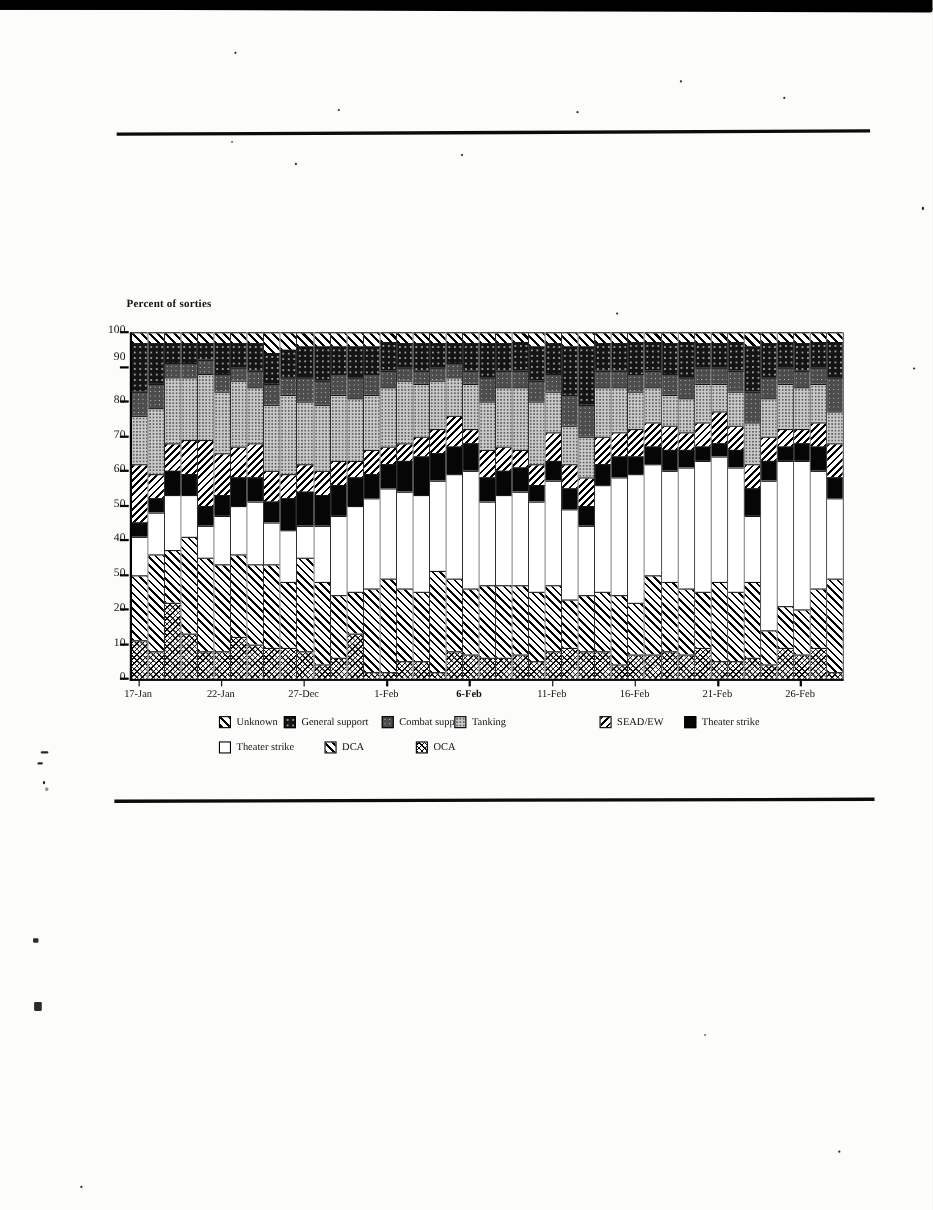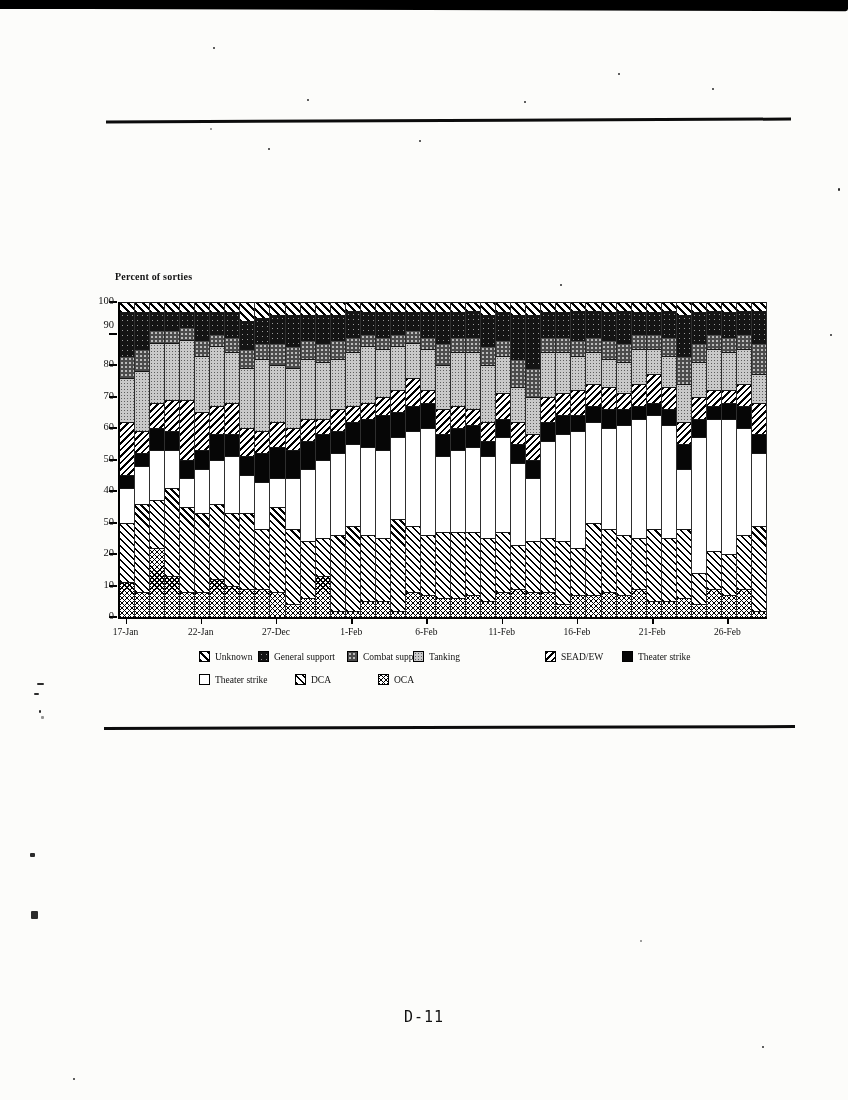--- a/index.html
+++ b/index.html
@@ -571,21 +571,21 @@
   <div class="x-ticks" id="x-ticks">
       <div class="x-tick" style="left: 7.52326px;"></div>
       <div class="x-label" style="left: -27.4767px;">17-Jan</div>
       <div class="x-tick" style="left: 82.7558px;"></div>
       <div class="x-label" style="left: 47.7558px;">22-Jan</div>
       <div class="x-tick" style="left: 157.988px;"></div>
       <div class="x-label" style="left: 122.988px;">27-Dec</div>
       <div class="x-tick" style="left: 233.221px;"></div>
       <div class="x-label" style="left: 198.221px;">1-Feb</div>
       <div class="x-tick" style="left: 308.453px;"></div>
-      <div class="x-label" style="left: 273.453px;">6-Feb</div>
+      <div class="x-label" style="left: 273.453px; font-weight: bold;">6-Feb</div>
       <div class="x-tick" style="left: 383.686px;"></div>
       <div class="x-label" style="left: 348.686px;">11-Feb</div>
       <div class="x-tick" style="left: 458.919px;"></div>
       <div class="x-label" style="left: 423.919px;">16-Feb</div>
       <div class="x-tick" style="left: 534.151px;"></div>
       <div class="x-label" style="left: 499.151px;">21-Feb</div>
       <div class="x-tick" style="left: 609.384px;"></div>
       <div class="x-label" style="left: 574.384px;">26-Feb</div>
     </div>
 
@@ -622,21 +622,20 @@
         <span class="swatch p-dca"></span>
         <span class="legend-label">DCA</span>
       </div>
       <div class="legend-item" style="left: 378px; top: 674px;">
         <span class="swatch p-oca"></span>
         <span class="legend-label">OCA</span>
       </div>
     </div>
 
 
-  <div class="page-number">D-11</div>
 
   <div class="speck" style="left:213px;top:47px;width:2px;height:2px"></div>
   <div class="speck" style="left:307px;top:99px;width:2px;height:2px"></div>
   <div class="speck" style="left:524px;top:101px;width:2px;height:2px"></div>
   <div class="speck" style="left:618px;top:73px;width:2px;height:2px"></div>
   <div class="speck" style="left:712px;top:88px;width:2px;height:2px"></div>
   <div class="speck" style="left:419px;top:140px;width:2px;height:2px"></div>
   <div class="speck" style="left:268px;top:148px;width:2px;height:2px"></div>
   <div class="speck" style="left:838px;top:188px;width:2px;height:3px"></div>
   <div class="speck" style="left:560px;top:284px;width:2px;height:2px"></div>

